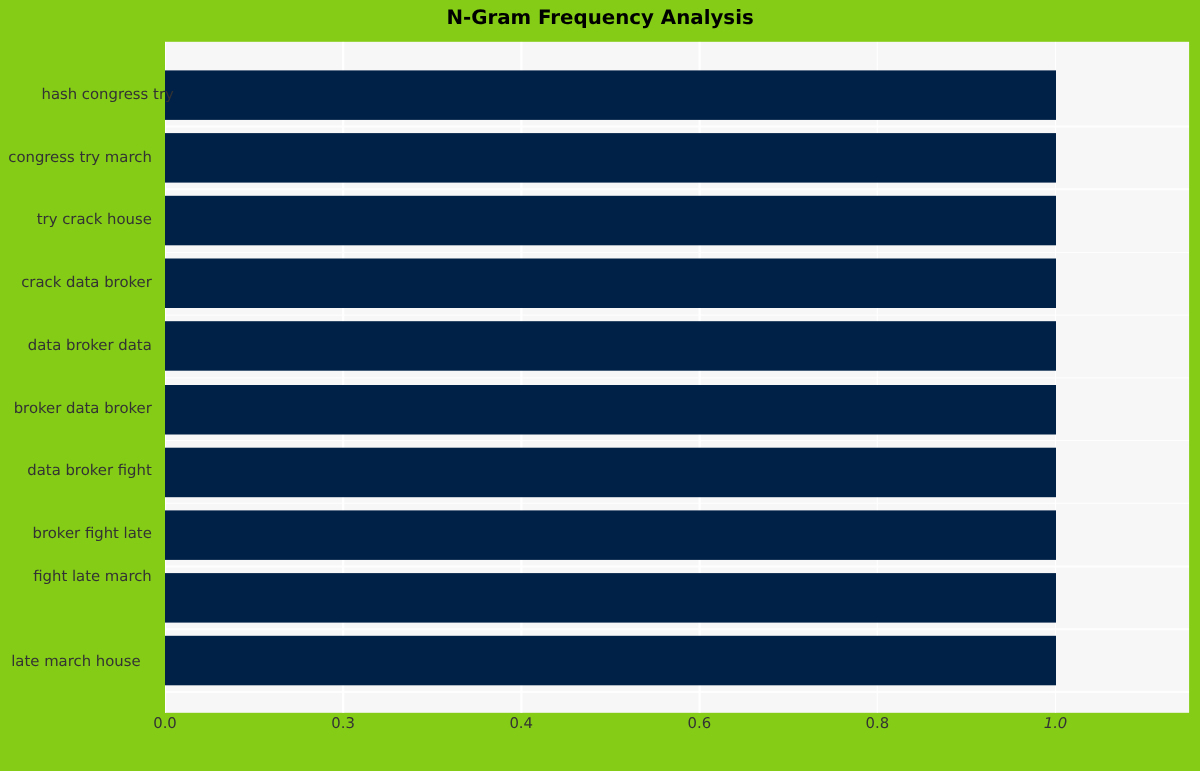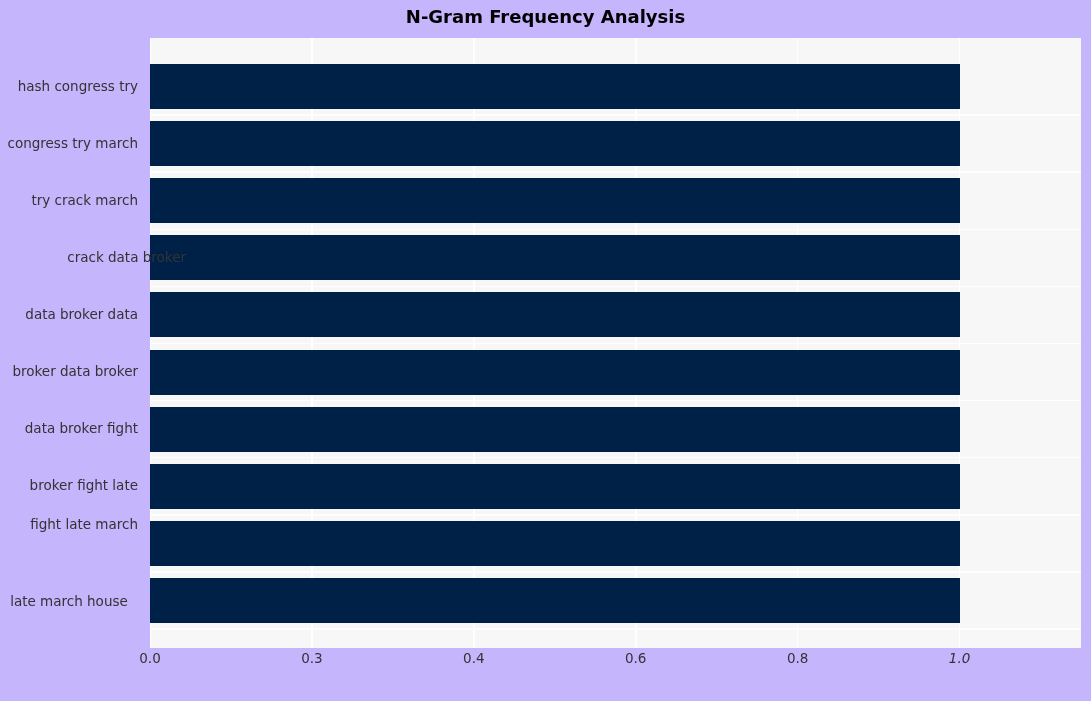--- a/index.html
+++ b/index.html
@@ -13,21 +13,21 @@
     font-family: "DejaVu Sans", "Liberation Sans", sans-serif;
     overflow: hidden;
     position: relative;
   }
 
   #figure {
     position: absolute;
     left: 0; top: 0;
     width: 1091px;
     height: 701px;
-    background: #c4b5fd;
+    background: #84cc16;
   }
 
   
   #chart-title {
     position: absolute;
     left: 0;
     top: 6px;
     width: 1091px;
     text-align: center;
     font-size: 18px;
@@ -159,24 +159,24 @@
         <div class="bar" title="data broker data: 1" style="top: 254.444px; height: 45px; width: 809.565px; background: rgb(0, 33, 71);"></div>
         <div class="bar" title="broker data broker: 1" style="top: 311.556px; height: 45px; width: 809.565px; background: rgb(0, 33, 71);"></div>
         <div class="bar" title="data broker fight: 1" style="top: 368.667px; height: 45px; width: 809.565px; background: rgb(0, 33, 71);"></div>
         <div class="bar" title="broker fight late: 1" style="top: 425.778px; height: 45px; width: 809.565px; background: rgb(0, 33, 71);"></div>
         <div class="bar" title="fight late march: 1" style="top: 482.889px; height: 45px; width: 809.565px; background: rgb(0, 33, 71);"></div>
         <div class="bar" title="late march house: 1" style="top: 540px; height: 45px; width: 809.565px; background: rgb(0, 33, 71);"></div>
       </div>
   </div>
 
   <div id="y-tick-layer">
-      <div class="ytick" style="top: 79.5px;">hash congress try</div>
+      <div class="ytick" style="top: 79.5px; margin-left: 20px;">hash congress try</div>
       <div class="ytick" style="top: 136.611px;">congress try march</div>
-      <div class="ytick" style="top: 193.722px;">try crack march</div>
-      <div class="ytick" style="top: 250.833px; margin-left: 48px;">crack data broker</div>
+      <div class="ytick" style="top: 193.722px;">try crack house</div>
+      <div class="ytick" style="top: 250.833px;">crack data broker</div>
       <div class="ytick" style="top: 307.944px;">data broker data</div>
       <div class="ytick" style="top: 365.056px;">broker data broker</div>
       <div class="ytick" style="top: 422.167px;">data broker fight</div>
       <div class="ytick" style="top: 479.278px;">broker fight late</div>
       <div class="ytick" style="top: 518px;">fight late march</div>
       <div class="ytick" style="top: 595px; text-align: center;">late march house</div>
     </div>
   <div id="x-tick-layer">
       <div class="xtick" style="left: 150px;">0.0</div>
       <div class="xtick" style="left: 311.913px;">0.3</div>

